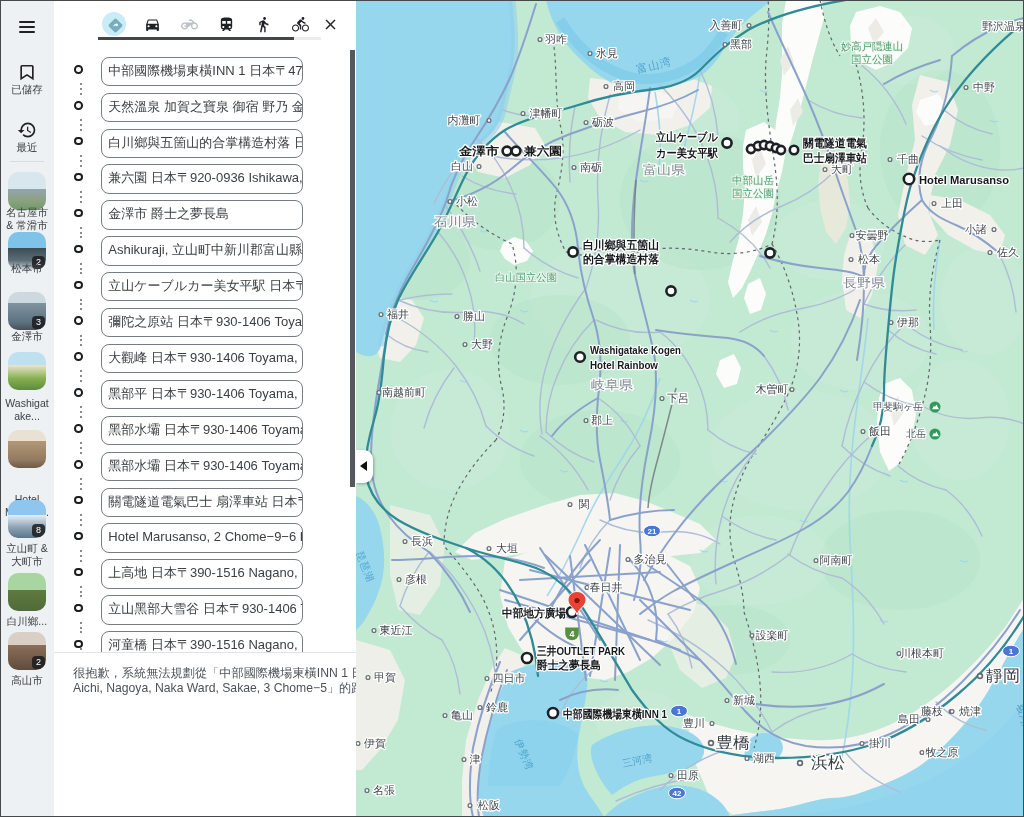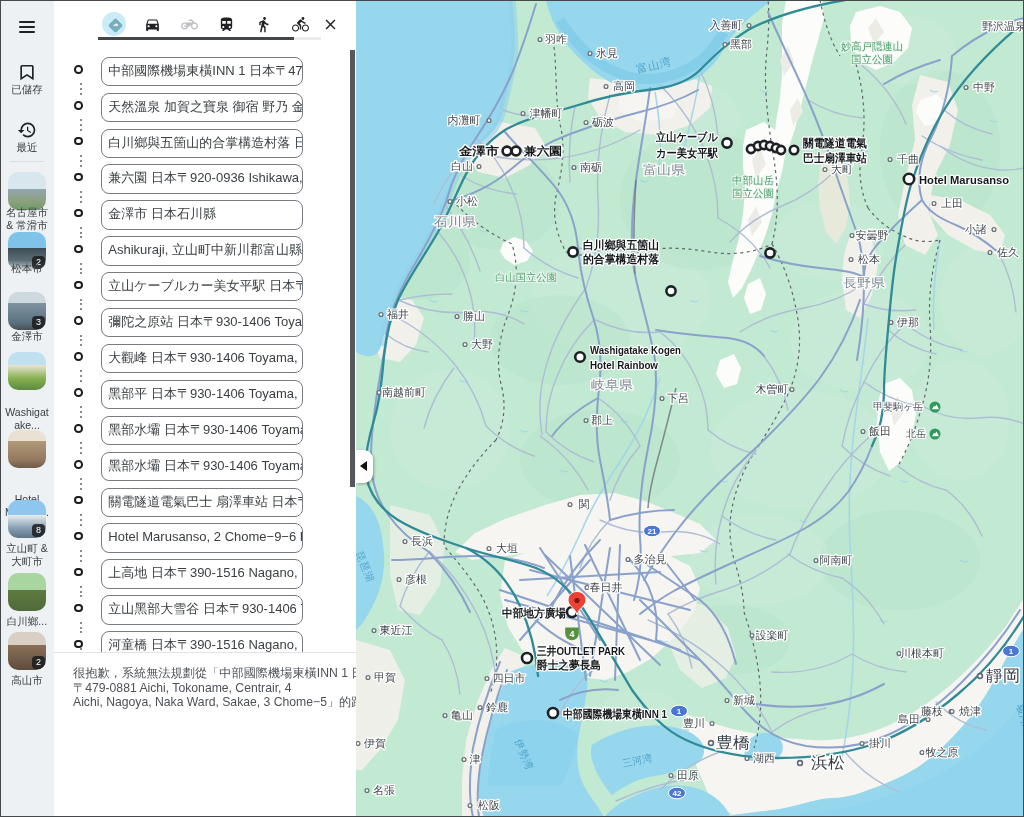--- a/index.html
+++ b/index.html
@@ -48,21 +48,21 @@
  <div class="rlabel" style="top:206px">名古屋市<br>&amp; 常滑市</div>
  <div class="thumb" style="top:232px;background:linear-gradient(#7fc4e8 0%,#7fc4e8 42%,#3c4c55 42%,#5d6e77 75%,#cfd8dc 100%)">
       <div class="badge">2</div>
     </div>
  <div class="rlabel" style="top:262px">松本市</div>
  <div class="thumb" style="top:292px;background:linear-gradient(#cdd9df 0%,#cdd9df 30%,#7e939e 30%,#5b7280 80%,#474f54 100%)">
       <div class="badge">3</div>
     </div>
  <div class="rlabel" style="top:330px">金澤市</div>
  <div class="thumb" style="top:352px;background:linear-gradient(#bfe0ef 0%,#bfe0ef 35%,#e8e4cf 35%,#86b04f 70%,#5d8a43 100%)"></div>
- <div class="rlabel" style="top:406px">Washigat<br>ake...</div>
+ <div class="rlabel" style="top:397px">Washigat<br>ake...</div>
  <div class="thumb" style="top:430px;background:linear-gradient(#e9e2d2 0%,#e9e2d2 28%,#b29878 28%,#937b60 78%,#6f5a48 100%)"></div>
  <div class="rlabel" style="top:493px">Hotel<br>Marusa...</div>
  <div class="thumb" style="top:500px;background:linear-gradient(#8fc6ef 0%,#8fc6ef 40%,#e8edf0 40%,#8ba3b5 72%,#5c7587 100%)">
       <div class="badge">8</div>
     </div>
  <div class="rlabel" style="top:542px">立山町 &amp;<br>大町市</div>
  <div class="thumb" style="top:573px;background:linear-gradient(#a9d6a0 0%,#a9d6a0 45%,#60793f 45%,#4f6b3a 100%)"></div>
  <div class="rlabel" style="top:615px">白川鄉...</div>
  <div class="thumb" style="top:632px;background:linear-gradient(#d9cfc5 0%,#d9cfc5 35%,#8a6f58 35%,#5e4c3e 100%)">
       <div class="badge">2</div>
@@ -112,21 +112,21 @@
  <div class="sbox" style="top:128.5px">白川鄉與五箇山的合掌構造村落 日本〒50</div>
  <div class="stopc" style="top:172.8px"></div>
  <div class="dot" style="top:190.9px"></div>
  <div class="dot" style="top:195.7px"></div>
  <div class="dot" style="top:200.5px"></div>
  <div class="sbox" style="top:164.4px">兼六園 日本〒920-0936 Ishikawa, Kanaza</div>
  <div class="stopc" style="top:208.7px"></div>
  <div class="dot" style="top:226.8px"></div>
  <div class="dot" style="top:231.6px"></div>
  <div class="dot" style="top:236.4px"></div>
- <div class="sbox" style="top:200.3px">金澤市 日本石川縣</div>
+ <div class="sbox" style="top:200.3px">金澤市 爵士之夢長島</div>
  <div class="stopc" style="top:244.6px"></div>
  <div class="dot" style="top:262.7px"></div>
  <div class="dot" style="top:267.5px"></div>
  <div class="dot" style="top:272.3px"></div>
  <div class="sbox" style="top:236.2px">Ashikuraji, 立山町中新川郡富山縣 930-14</div>
  <div class="stopc" style="top:280.5px"></div>
  <div class="dot" style="top:298.6px"></div>
  <div class="dot" style="top:303.4px"></div>
  <div class="dot" style="top:308.2px"></div>
  <div class="sbox" style="top:272.1px">立山ケーブルカー美女平駅 日本〒930-14</div>
@@ -175,21 +175,20 @@
  <div class="dot" style="top:626.5px"></div>
  <div class="dot" style="top:631.3px"></div>
  <div class="sbox" style="top:595.2px">立山黑部大雪谷 日本〒930-1406 Toyam</div>
  <div class="stopc" style="top:639.5px"></div>
  <div class="sbox" style="top:631.1px">河童橋 日本〒390-1516 Nagano, Matsum</div>
  <div style="position:absolute;left:0;top:652.5px;width:302px;height:13px;background:#fff"></div>
  <div style="position:absolute;left:0;top:651.5px;width:302px;height:1px;background:#e1e3e6"></div>
  <div class="dot" style="top:648px"></div>
  <div id="errmsg">
       <div>很抱歉，系統無法規劃從「中部國際機場東橫INN 1 日本</div>
-      <div>〒479-0881 Aichi, Tokoname, Centrair, 4</div>
       <div>Aichi, Nagoya, Naka Ward, Sakae, 3 Chome−5」的路線</div>
     </div>
  <div id="sbthumb"></div>
 </div>
 <div id="map">
     <svg width="668" height="817" viewBox="356 0 668 817" xmlns="http://www.w3.org/2000/svg" style="position:absolute;left:0;top:0">
 <rect x="356" y="0" width="668" height="817" fill="#c2e9d2"></rect>
 <ellipse cx="430" cy="60" rx="70" ry="40" fill="#d3f0de" opacity="0.25"></ellipse>
 <ellipse cx="500" cy="200" rx="60" ry="50" fill="#abdfc0" opacity="0.25"></ellipse>
 <ellipse cx="620" cy="300" rx="90" ry="60" fill="#d3f0de" opacity="0.25"></ellipse>

